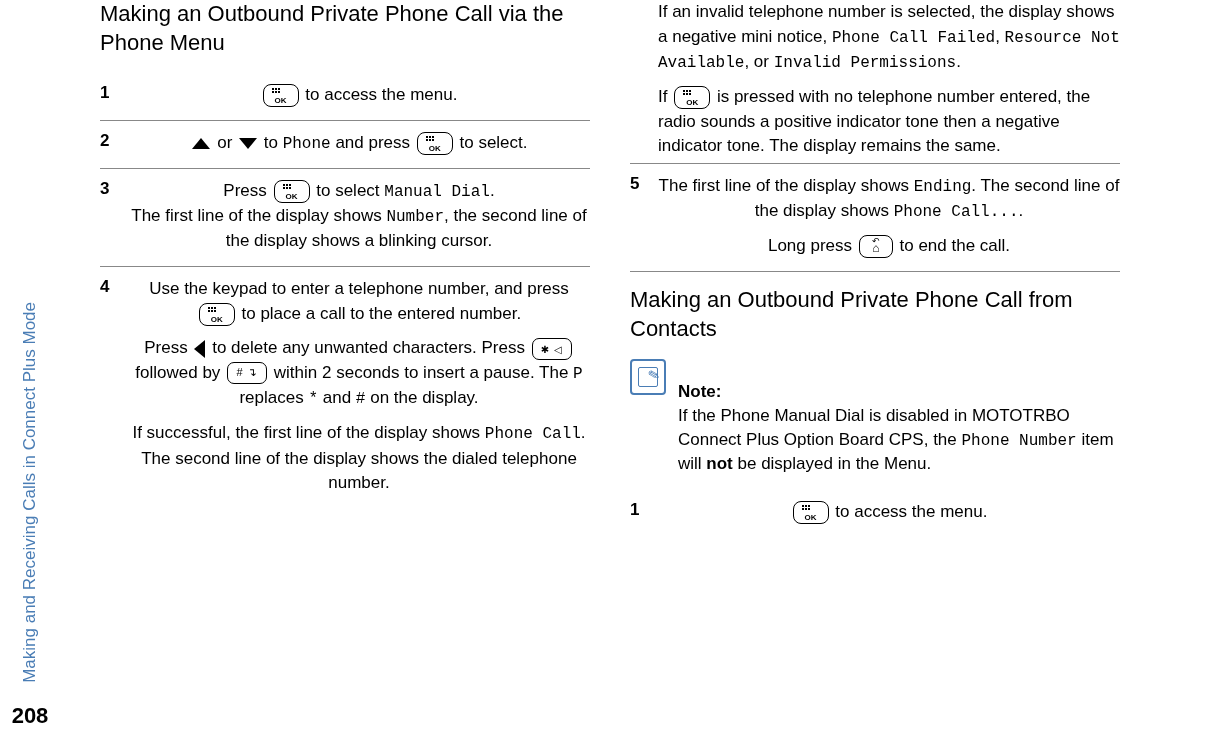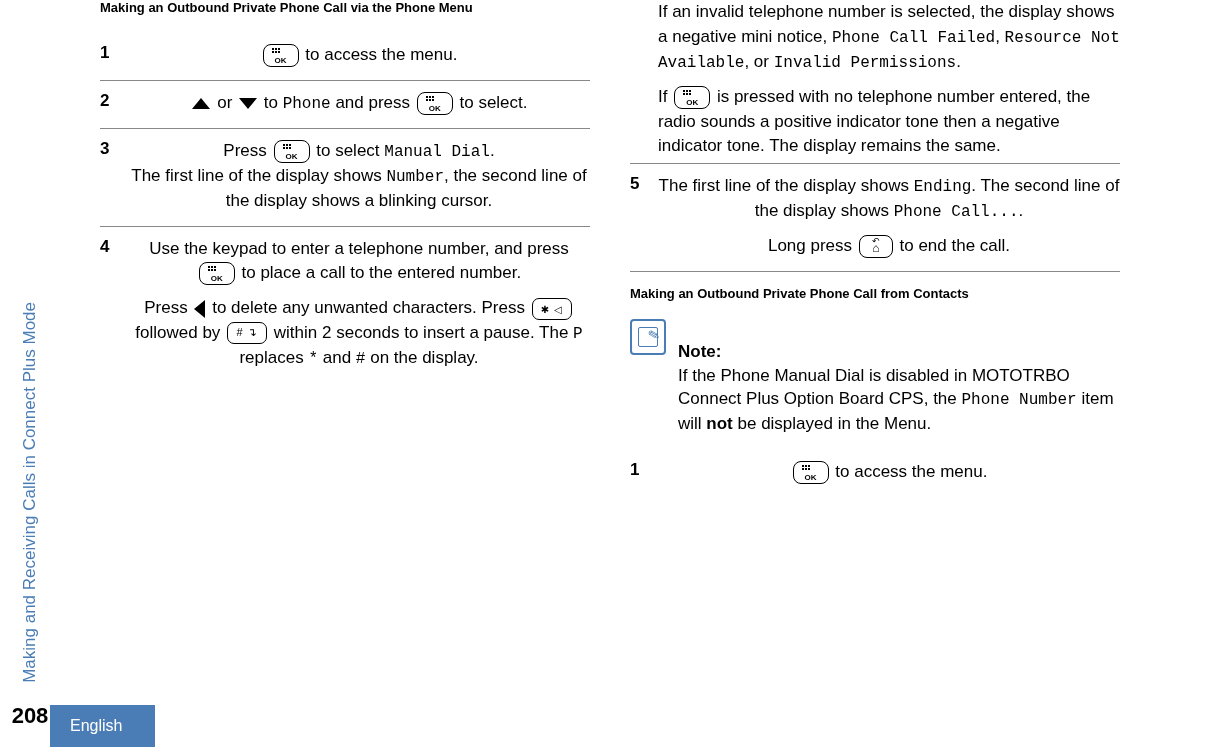--- a/index.html
+++ b/index.html
@@ -55,22 +55,22 @@
       flex: 1;
       display: flex;
       gap: 40px;
       padding: 0 20px 60px 40px;
     }
     .col {
       flex: 1;
       max-width: 490px;
     }
     h3.section-title {
-      font-weight: bold;
-      font-size: 13px;
+      font-weight: normal;
+      font-size: 22px;
       margin-bottom: 16px;
       line-height: 1.3;
     }
     .step {
       display: flex;
       border-bottom: 1px solid #888;
       padding: 10px 0 12px 0;
     }
     .step.no-border { border-bottom: none; }
     .step-num {
@@ -252,21 +252,20 @@
     .continuation p:last-child { margin-bottom: 0; }
   </style>
 </head>
 <body>
 
 <div class="page">
 
   <div class="left-rail">
     <div class="side-label">Making and Receiving Calls in Connect Plus Mode</div>
     <div class="page-number">208</div>
-    <div class="lang-badge">English</div>
   </div>
 
   <div class="columns">
 
     <div class="col">
       <h3 class="section-title">Making an Outbound Private Phone Call via the Phone Menu</h3>
 
       <div class="step">
         <div class="step-num">1</div>
         <div class="step-body">
@@ -287,20 +286,21 @@
           <span>Press </span><span class="icon-ok"></span><span> to select </span><span class="mono">Manual Dial</span><span>.</span><br>
           <span>The first line of the display shows </span><span class="mono">Number</span><span>, the second line of the display shows a blinking cursor.</span>
         </div>
       </div>
 
       <div class="step no-border">
         <div class="step-num">4</div>
         <div class="step-body">
           <p><span>Use the keypad to enter a telephone number, and press </span><span class="icon-ok"></span><span> to place a call to the entered number.</span></p>
           <p><span>Press </span><span class="icon-left"></span><span> to delete any unwanted characters. Press </span><span class="icon-star"></span><span> followed by </span><span class="icon-hash"></span><span> within 2 seconds to insert a pause. The </span><span class="mono">P</span><span> replaces </span><span class="mono">*</span><span> and </span><span class="mono">#</span><span> on the display.</span></p>
+          <p><span>If successful, the first line of the display shows </span><span class="mono">Phone Call</span><span>. The second line of the display shows the dialed telephone number.</span></p>
         </div>
       </div>
     </div>
 
     <div class="col">
 
       <div class="continuation" style="padding-left:28px;">
         <p><span>If an invalid telephone number is selected, the display shows a negative mini notice, </span><span class="mono">Phone Call Failed</span><span>, </span><span class="mono">Resource Not Available</span><span>, or </span><span class="mono">Invalid Permissions</span><span>.</span></p>
         <p><span>If </span><span class="icon-ok"></span><span> is pressed with no telephone number entered, the radio sounds a positive indicator tone then a negative indicator tone. The display remains the same.</span></p>
       </div>

